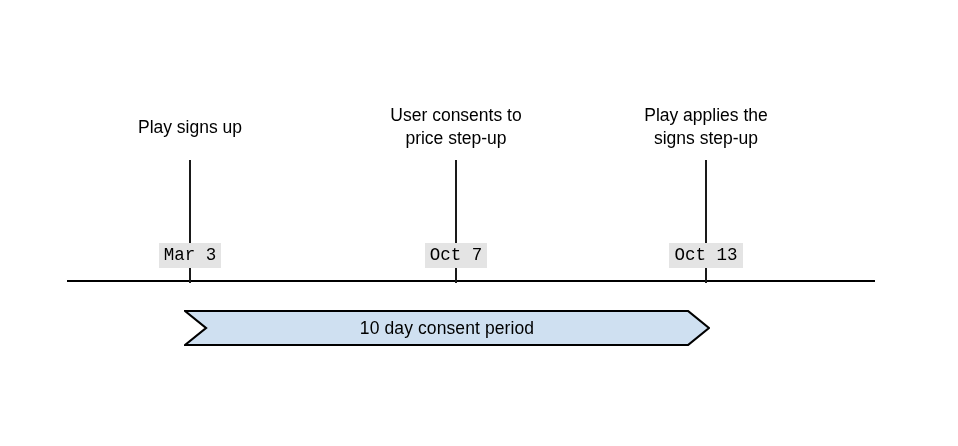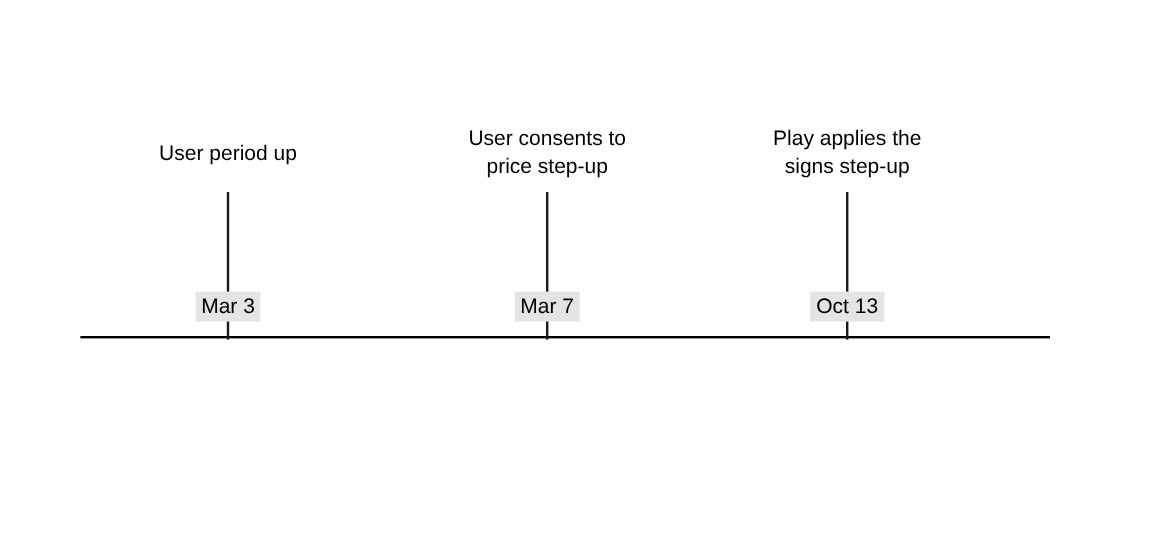--- a/index.html
+++ b/index.html
@@ -56,20 +56,21 @@
   }
   .event-label.one-line { top: 116px; }
   .event-label.two-line { top: 104px; }
 
   .event-date-wrap {
     position: absolute;
     top: 243px;
     left: -90px;
     width: 180px;
     text-align: center;
+    font-family: Liberation Mono, monospace;
   }
   .event-date {
     display: inline-block;
     background: #e4e4e4;
     color: #000000;
     font-size: 17.5px;
     line-height: 22px;
     padding: 1px 5px 2px 5px;
   }
 
@@ -101,39 +102,45 @@
   }
 </style>
 </head>
 <body>
 
 <div id="canvas">
 
   <div class="axis-line"></div>
 
   <div class="event" style="left:190px;">
-    <div class="event-label one-line">User period up</div>
+    <div class="event-label one-line">Play signs up</div>
     <div class="event-tick"></div>
     <div class="event-date-wrap">
       <span class="event-date">Mar 3</span>
     </div>
   </div>
 
   <div class="event" style="left:456px;">
     <div class="event-label two-line">User consents to
 price step-up</div>
     <div class="event-tick"></div>
     <div class="event-date-wrap">
-      <span class="event-date">Mar 7</span>
+      <span class="event-date">Oct 7</span>
     </div>
   </div>
 
   <div class="event" style="left:706px;">
     <div class="event-label two-line">Play applies the
 signs step-up</div>
     <div class="event-tick"></div>
     <div class="event-date-wrap">
       <span class="event-date">Oct 13</span>
     </div>
   </div>
 
+  <div class="banner">
+    <svg viewBox="0 0 526 36" xmlns="http://www.w3.org/2000/svg">
+      <polygon points="1,1 504,1 525,18 504,35 1,35 22,18" fill="#cfe0f1" stroke="#000000" stroke-width="2.2" stroke-linejoin="miter"></polygon>
+    </svg>
+    <div class="banner-text">10 day consent period</div>
+  </div>
 
 </div>
 
 </body></html>

